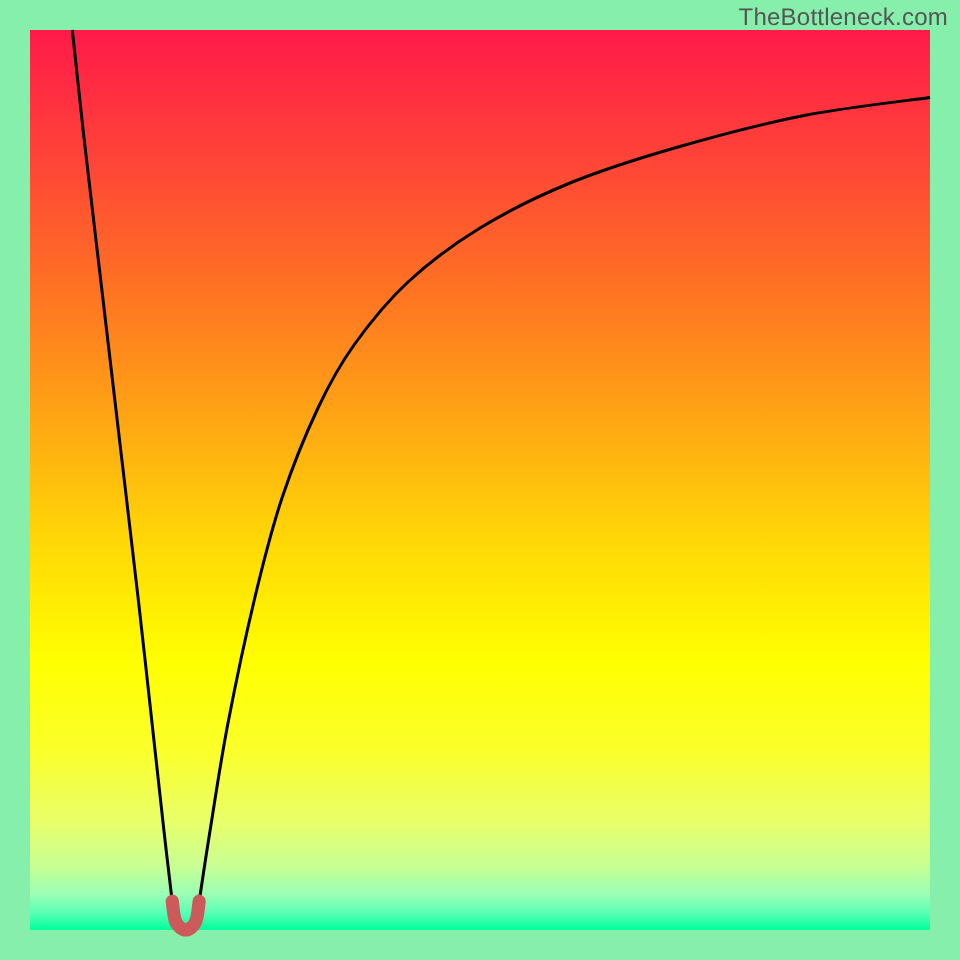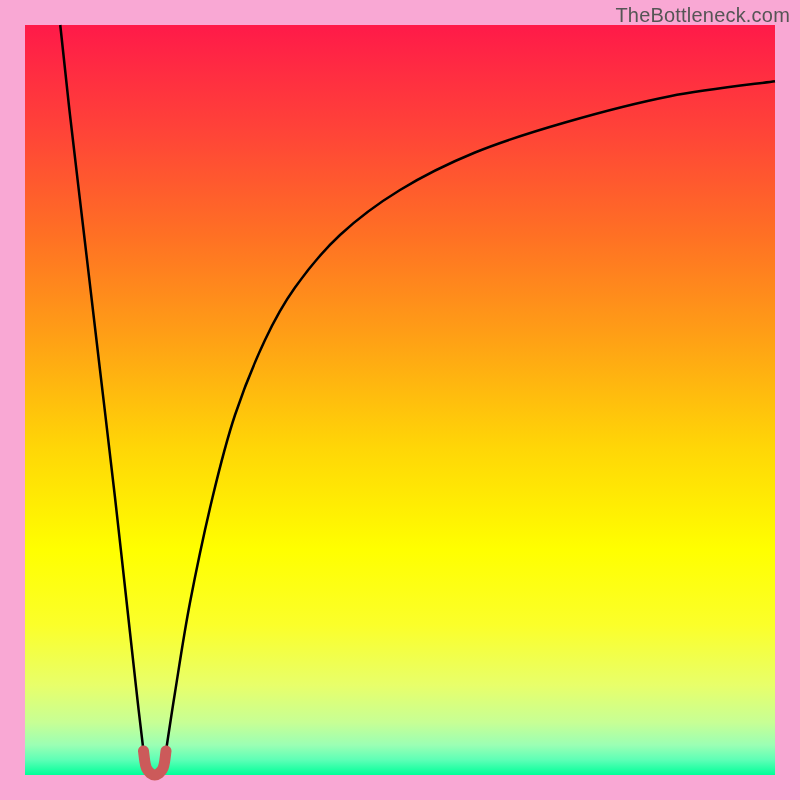--- a/index.html
+++ b/index.html
@@ -8,21 +8,21 @@
     width: 800px;
     height: 800px;
     background: #000;
     overflow: hidden;
     font-family: Arial, Helvetica, sans-serif;
   }
   #chart-outer {
     position: relative;
     width: 800px;
     height: 800px;
-    background: #f9a8d4;
+    background: #86efac;
   }
   #chart-plot {
     position: absolute;
     left: 25px;
     top: 25px;
     width: 750px;
     height: 750px;
     
   }
   #watermark {

